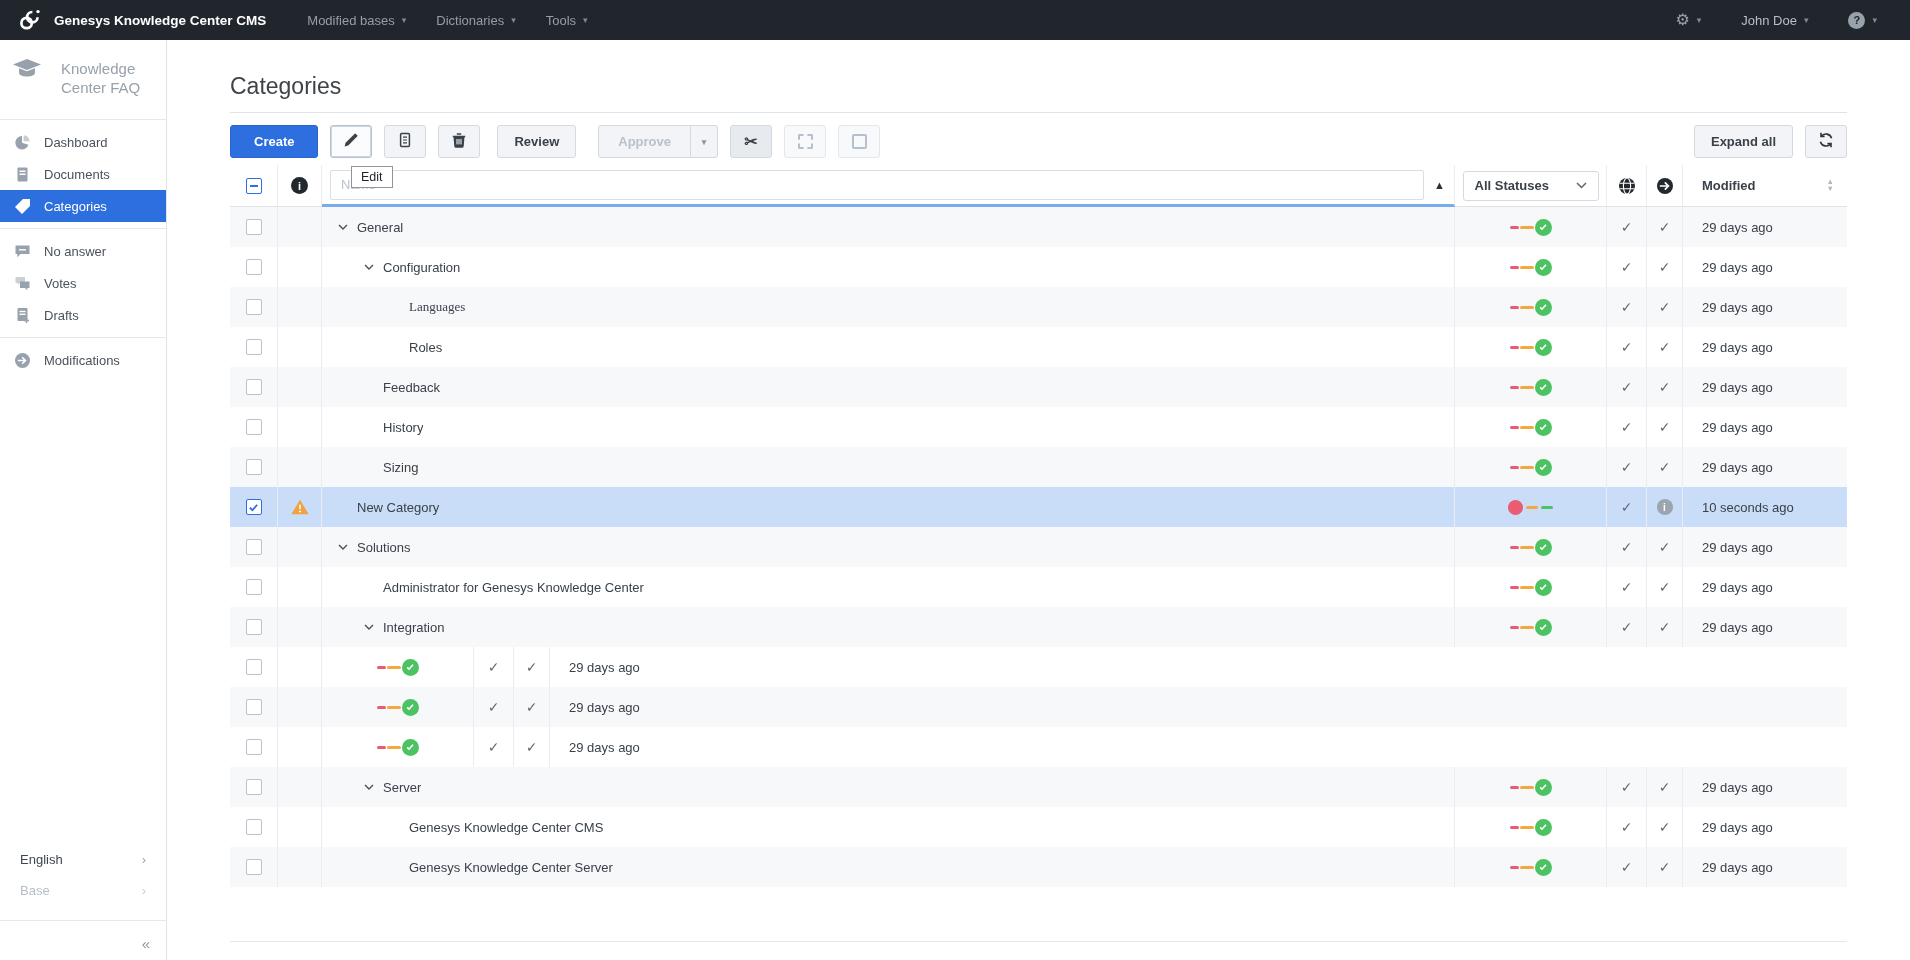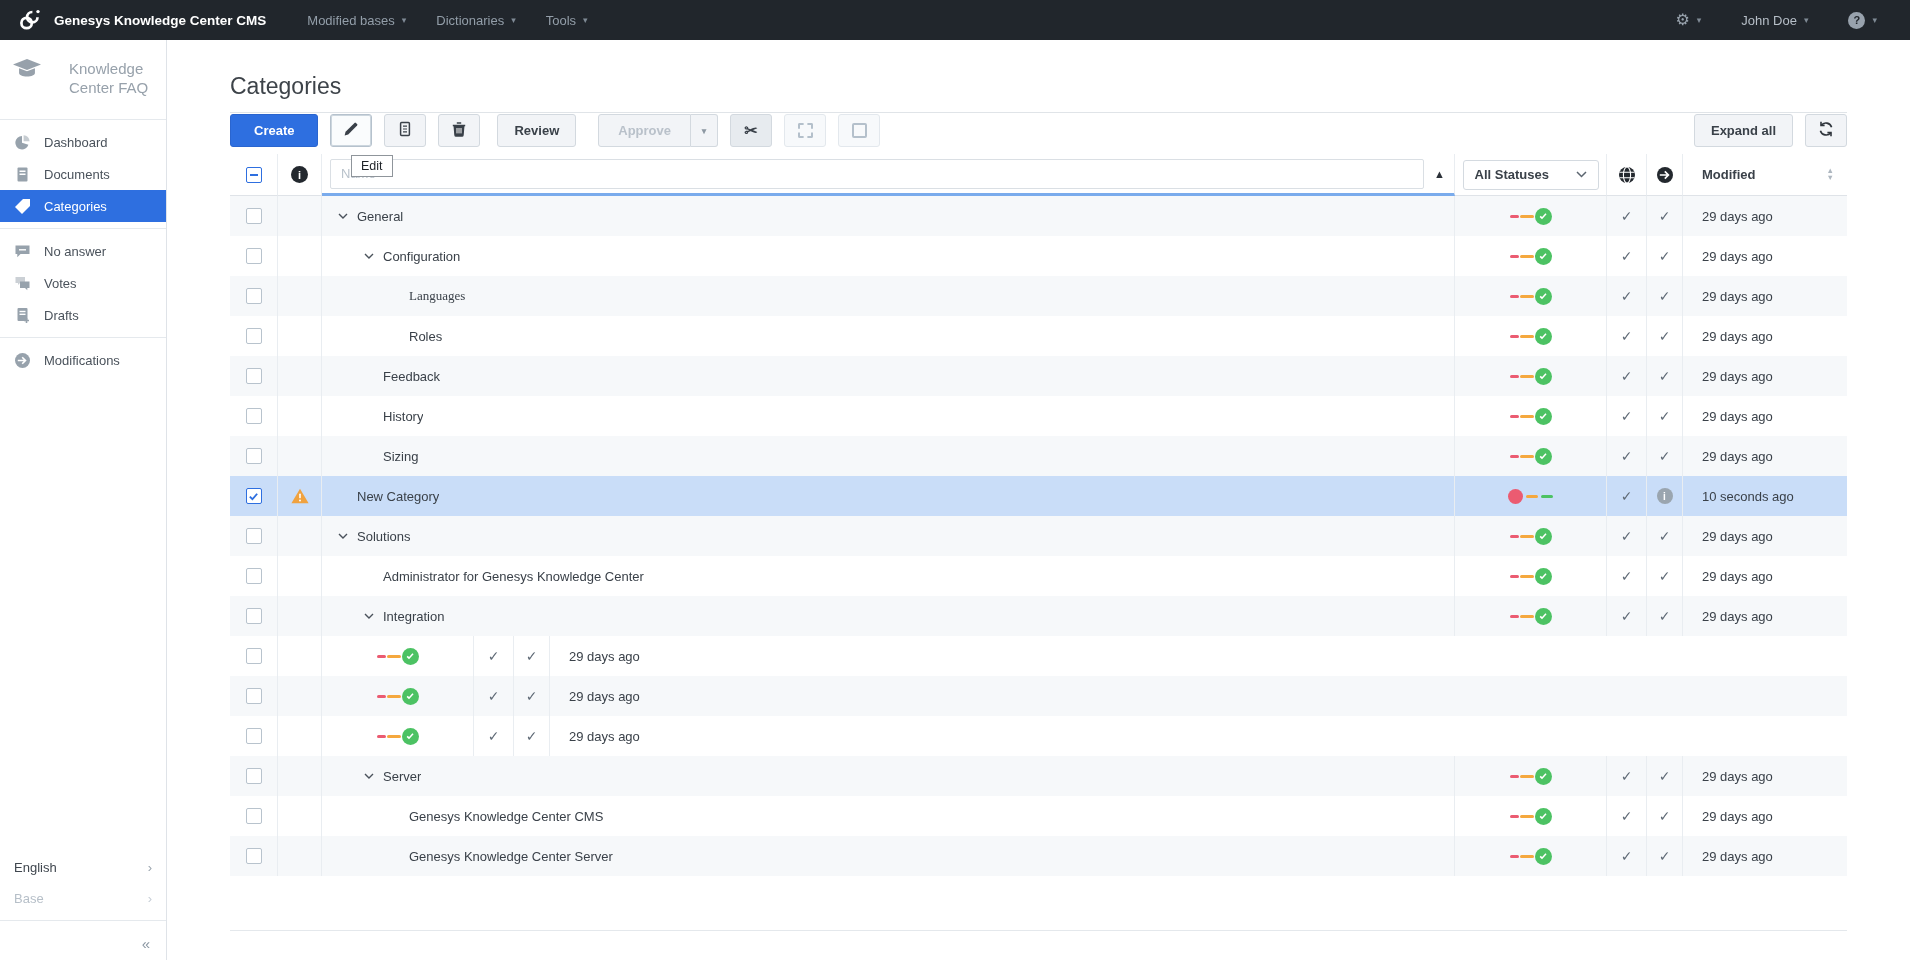--- a/index.html
+++ b/index.html
@@ -16,43 +16,43 @@
   .nav-item{display:flex;align-items:center;gap:7px;color:#939ea9;font-size:13px;padding:0 15px;cursor:pointer;white-space:nowrap}
   .caret{font-size:9px;color:#7f8a95}
   .nav-right{margin-left:auto;display:flex;align-items:center;gap:10px}
   .gear{font-size:16px;color:#98a2ad;line-height:1}
   .user-name{color:#b7bfc8}
   .help-badge{width:17px;height:17px;border-radius:50%;background:#98a2ad;color:#21262c;font-weight:700;font-size:11px;display:flex;align-items:center;justify-content:center}
 
   
   .layout{display:flex;height:920px}
   .sidebar{width:167px;flex:none;border-right:1px solid #dfe3e8;position:relative;background:#fff}
-  .kb-head{display:flex;gap:28px;padding:19px 10px 16px 13px;align-items:flex-start}
+  .kb-head{display:flex;gap:20px;padding:19px 10px 16px 13px;align-items:flex-start}
   .kb-icon svg{width:28px;height:20px;display:block;color:#97a1ab}
   .kb-title{font-size:15px;line-height:19px;color:#97a1ab}
   .side-divider{border-top:1px solid #e5e9ed;margin:6px 0}
   .side-item{height:32px;display:flex;align-items:center;gap:13px;padding:0 14px;color:#4a525b;cursor:pointer}
   .side-item .icon{width:17px;height:17px;display:flex;color:#97a2ac}
   .side-item .icon svg{width:17px;height:17px}
   .side-item.active{background:var(--accent);color:#fff}
   .side-item.active .icon{color:#fff}
   .side-footer{position:absolute;left:0;right:0;bottom:0;background:#fff}
-  .lang-row{display:flex;justify-content:space-between;align-items:center;height:31px;padding:0 14px;color:#3f464e;cursor:pointer}
+  .lang-row{display:flex;justify-content:space-between;align-items:flex-start;height:31px;padding:0 20px;color:#3f464e;cursor:pointer}
   .lang-row .chev{color:#9aa4ae;font-size:13px}
   .lang-row.base{color:#b6bfc8}
   .lang-row.base .chev{color:#c6ced6}
   .collapse-row{height:33px;display:flex;align-items:center;justify-content:flex-end;padding:0 16px;color:#8b97a3;font-size:15px;cursor:pointer}
 
   
   .main{flex:1;padding:0 63px;min-width:0}
   h1{font-size:23px;font-weight:400;color:#3d4349;margin-top:31px;line-height:30px}
   .top-divider{border-top:1px solid #e0e4e8;margin-top:11px}
 
   
-  .toolbar{display:flex;align-items:flex-end;margin-top:1px;gap:12px}
+  .toolbar{display:flex;align-items:flex-end;margin-top:12px;gap:12px}
   .btn{display:inline-flex;align-items:center;justify-content:center;height:33px;border:1px solid #d3d9df;
        background:#f2f4f7;border-radius:3px;font-size:13px;font-weight:700;color:#3a4149;padding:0 16px;
        cursor:pointer;font-family:inherit}
   .btn svg{width:16px;height:16px}
   .btn.primary{background:var(--accent);border-color:#2a65cf;color:#fff;padding:0 23px}
   .btn.icon-btn{width:42px;padding:0}
   .btn.focused{background:#fafcfd;border-color:#b6c2cd;box-shadow:inset 0 0 0 1px #ccd6de}
   .btn.pressed{background:#e7ebef}
   .btn.disabled{color:#b9c1ca;cursor:default}
   .btn.faded{background:#f7f9fb;border-color:#e3e8ed;cursor:default;color:#b4c0cb}

